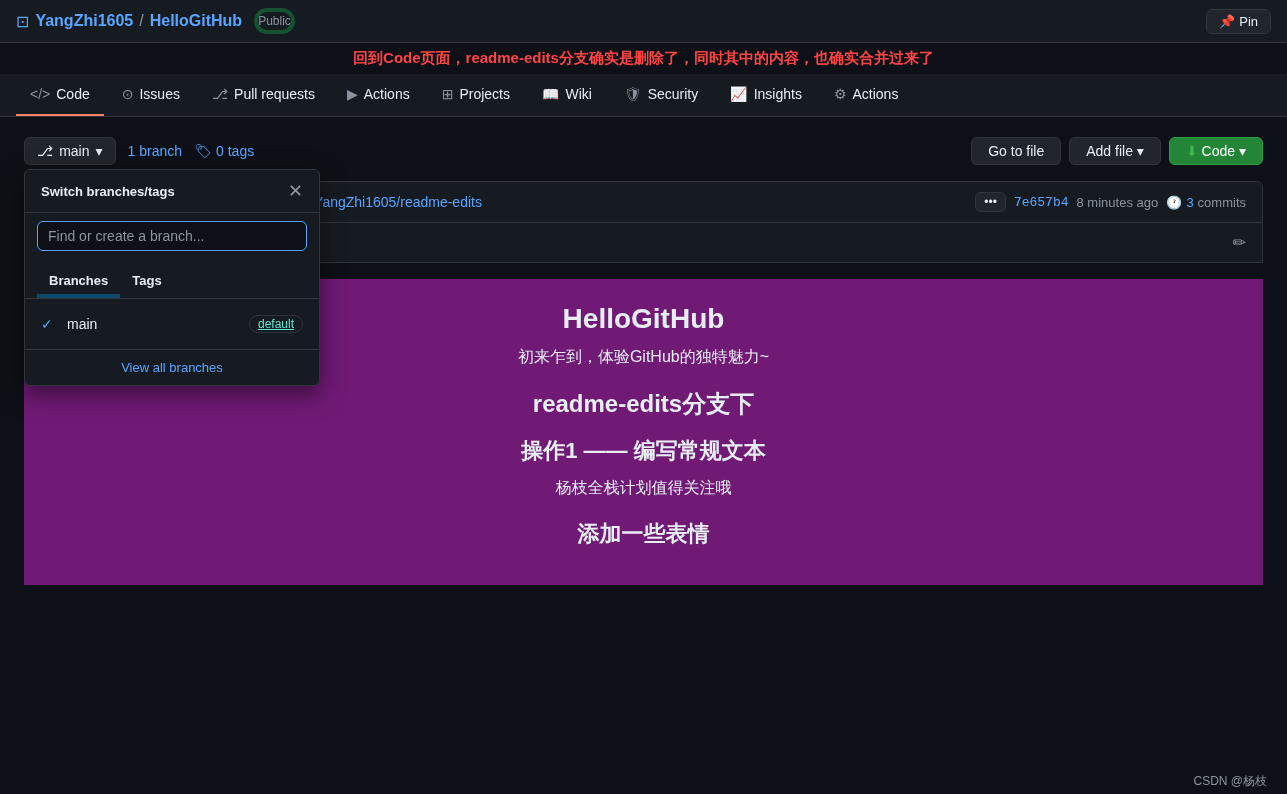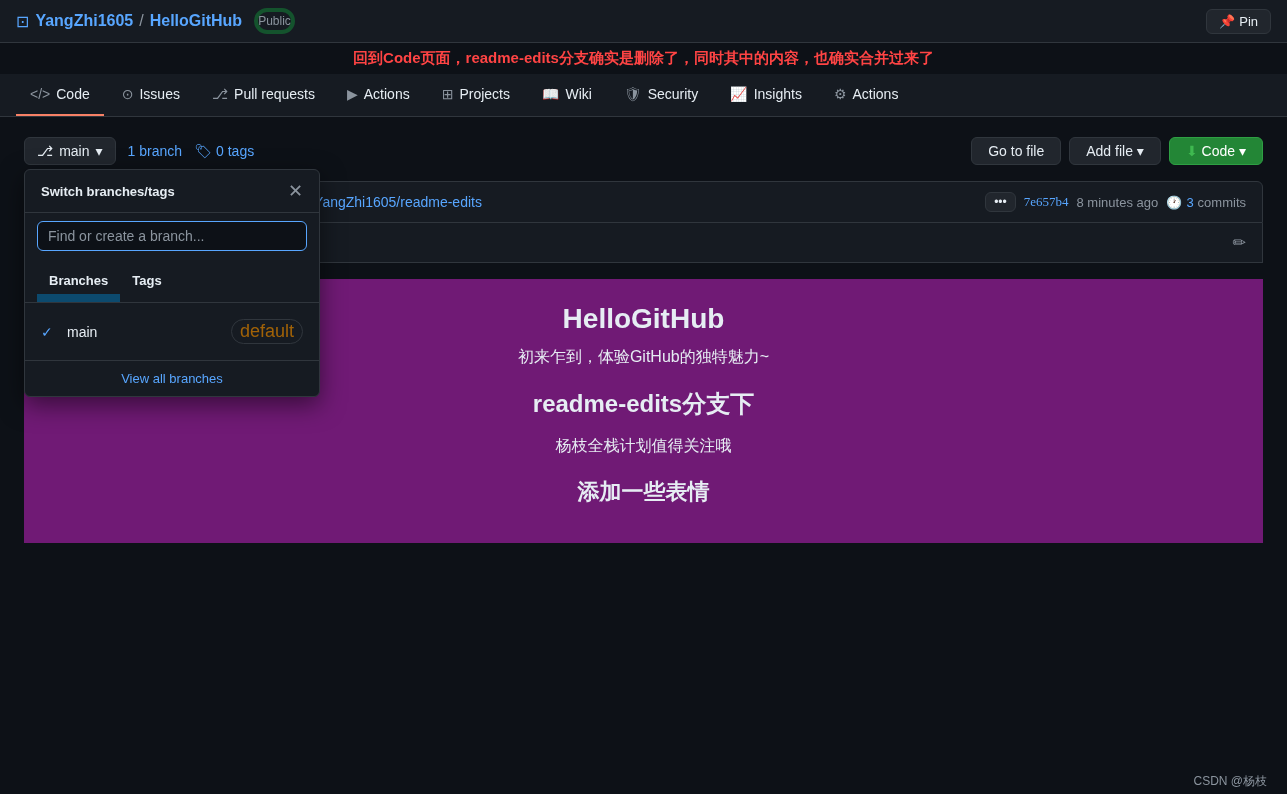--- a/index.html
+++ b/index.html
@@ -213,21 +213,21 @@
       border: 1px solid #30363d;
       color: #e6edf3;
       border-radius: 6px;
       padding: 2px 8px;
       cursor: pointer;
       font-size: 12px;
     }
     .commit-bar .commit-hash {
       color: #58a6ff;
       font-size: 13px;
-      font-family: Liberation Serif, serif;
+      font-family: Liberation Mono, monospace;
     }
     .commit-bar .commit-time {
       color: #8b949e;
       font-size: 13px;
     }
     .commit-bar .commits-count {
       color: #8b949e;
       font-size: 13px;
       display: flex;
       align-items: center;
@@ -334,21 +334,21 @@
     }
     .dropdown-tab {
       padding: 6px 12px;
       cursor: pointer;
       font-size: 13px;
       font-weight: 600;
       color: #e6edf3;
       border-bottom: 2px solid transparent;
     }
     .dropdown-tab.active {
-      border-bottom: 8px solid #0c4a6e;
+      border-bottom: 4px solid #0c4a6e;
     }
     .branch-list {
       padding: 8px 0;
     }
     .branch-item {
       display: flex;
       align-items: center;
       padding: 8px 16px;
       cursor: pointer;
       gap: 10px;
@@ -359,24 +359,25 @@
       width: 16px;
     }
     .branch-item .branch-name {
       font-size: 14px;
       color: #e6edf3;
       flex: 1;
     }
     .branch-item .default-badge {
       background: transparent;
       border: 1px solid #30363d;
-      color: #a16207;
+      color: #5eead4;
       border-radius: 20px;
       padding: 1px 8px;
-      font-size: 18px;
+      font-size: 12px;
+      text-decoration: underline;
     }
     .view-all-link {
       display: block;
       text-align: center;
       color: #58a6ff;
       padding: 10px;
       font-size: 13px;
       cursor: pointer;
       text-decoration: none;
       border-top: 1px solid #30363d;
@@ -491,20 +492,21 @@
   </div>
 
   <div class="file-tree-row">
     <span class="edit-icon">✏</span>
   </div>
 
   <div class="readme-content">
     <h1>HelloGitHub</h1>
     <p>初来乍到，体验GitHub的独特魅力~</p>
     <h2>readme-edits分支下</h2>
+    <h3>操作1 —— 编写常规文本</h3>
     <p>杨枝全栈计划值得关注哦</p>
     <h3>添加一些表情</h3>
   </div>
 
   <div class="dropdown-overlay">
     <div class="dropdown-header">
       <span class="dropdown-title">Switch branches/tags</span>
       <button class="dropdown-close">✕</button>
     </div>
     <input type="text" class="dropdown-search" placeholder="Find or create a branch..." style="">

